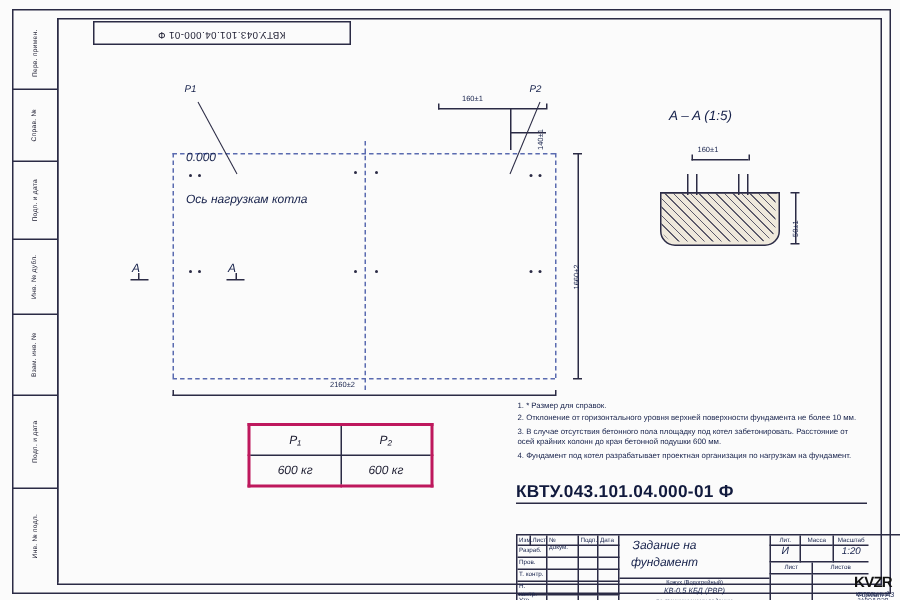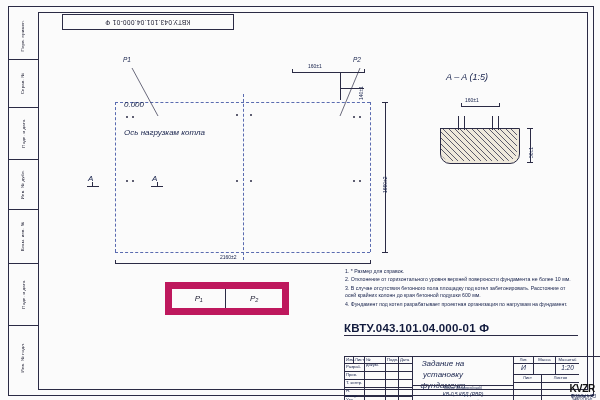--- a/index.html
+++ b/index.html
@@ -23,21 +23,21 @@
   .lbl-i{position:absolute;font-size:6.5px;color:#15204a;font-style:italic;white-space:nowrap;}
   .rot{transform:rotate(-90deg);transform-origin:left top;}
   
   .sec-body{position:absolute;background:#efe9dc;border:1px solid #2b2b45;}
   .hatch{position:absolute;background:
      repeating-linear-gradient(45deg,#2b2b45 0 0.6px,transparent 0.6px 4px);}
   
   .notes{position:absolute;left:345px;top:268px;width:232px;font-size:5.2px;line-height:1.5;color:#15204a;}
   .notes div{margin-bottom:.5px;}
   
-  .ptable{position:absolute;left:165px;top:282px;width:124px;border:7px solid #be185d;border-collapse:collapse;}
+  .ptable{position:absolute;left:165px;top:282px;width:124px;border:2px solid #be185d;border-collapse:collapse;}
   .ptable td{border:1px solid #2b2b45;text-align:center;font-size:8px;height:17px;font-style:italic;}
   
   .codeline{position:absolute;left:344px;top:322px;width:234px;font-size:11.5px;font-weight:bold;letter-spacing:.2px;color:#111a3d;border-bottom:1.4px solid #2b2b45;padding-bottom:1px;}
   
   .tb{position:absolute;left:344px;top:356px;width:234px;height:50px;border:1.4px solid #2b2b45;padding-left:32px;}
   .tb .cell{position:absolute;box-sizing:border-box;font-size:4.2px;color:#15204a;padding:0 1px;}
   .bl{border-left:1px solid #2b2b45;}
   .bt{border-top:1px solid #2b2b45;}
   .bb{border-bottom:1px solid #2b2b45;}
   .br{border-right:1px solid #2b2b45;}
@@ -172,20 +172,24 @@
     <div class="thin" style="left:487px;top:134px;width:6px;height:0.7px;"></div>
     <div class="dimtxt rot" style="left:488px;top:130px;">50±1</div>
   </div>
 
   <table class="ptable">
     <tbody>
         <tr>
       <td>P₁</td>
       <td>P₂</td>
     </tr>
+    <tr>
+      <td>600 кг</td>
+      <td>600 кг</td>
+    </tr>
   </tbody>
     </table>
 
   <div class="notes">
     <div>1. * Размер для справок.</div>
     <div>2. Отклонение от горизонтального уровня верхней поверхности фундамента не более 10 мм.</div>
     <div>3. В случае отсутствия бетонного пола площадку под котел забетонировать. Расстояние от осей крайних колонн до края бетонной подушки 600 мм.</div>
     <div>4. Фундамент под котел разрабатывает проектная организация по нагрузкам на фундамент.</div>
   </div>
 
@@ -218,21 +222,20 @@
     <div class="cell br" style="left:41px;top:40px;width:13px;height:10px;"></div>
 
     <div class="cell br bb" style="left:54px;top:7px;width:14px;height:8px;"></div>
     <div class="cell br bb" style="left:54px;top:15px;width:14px;height:8px;"></div>
     <div class="cell br bb" style="left:54px;top:23px;width:14px;height:8px;"></div>
     <div class="cell br bb" style="left:54px;top:31px;width:14px;height:9px;"></div>
     <div class="cell br" style="left:54px;top:40px;width:14px;height:10px;"></div>
 
     <div class="title-main">
       <div>Задание на</div>
-      <div>установку</div>
       <div>фундамент</div>
     </div>
 
     <div class="cell bl bb" style="left:168px;top:0;width:20px;height:7px;text-align:center;">Лит.</div>
     <div class="cell bl bb" style="left:188px;top:0;width:22px;height:7px;text-align:center;">Масса</div>
     <div class="cell bl bb" style="left:210px;top:0;width:24px;height:7px;text-align:center;">Масштаб</div>
     <div class="cell bl bb" style="left:168px;top:7px;width:20px;height:11px;text-align:center;font-size:7px;font-style:italic;">И</div>
     <div class="cell bl bb" style="left:188px;top:7px;width:22px;height:11px;"></div>
     <div class="cell bl bb" style="left:210px;top:7px;width:24px;height:11px;text-align:center;font-size:6.5px;font-style:italic;">1:20</div>
 

